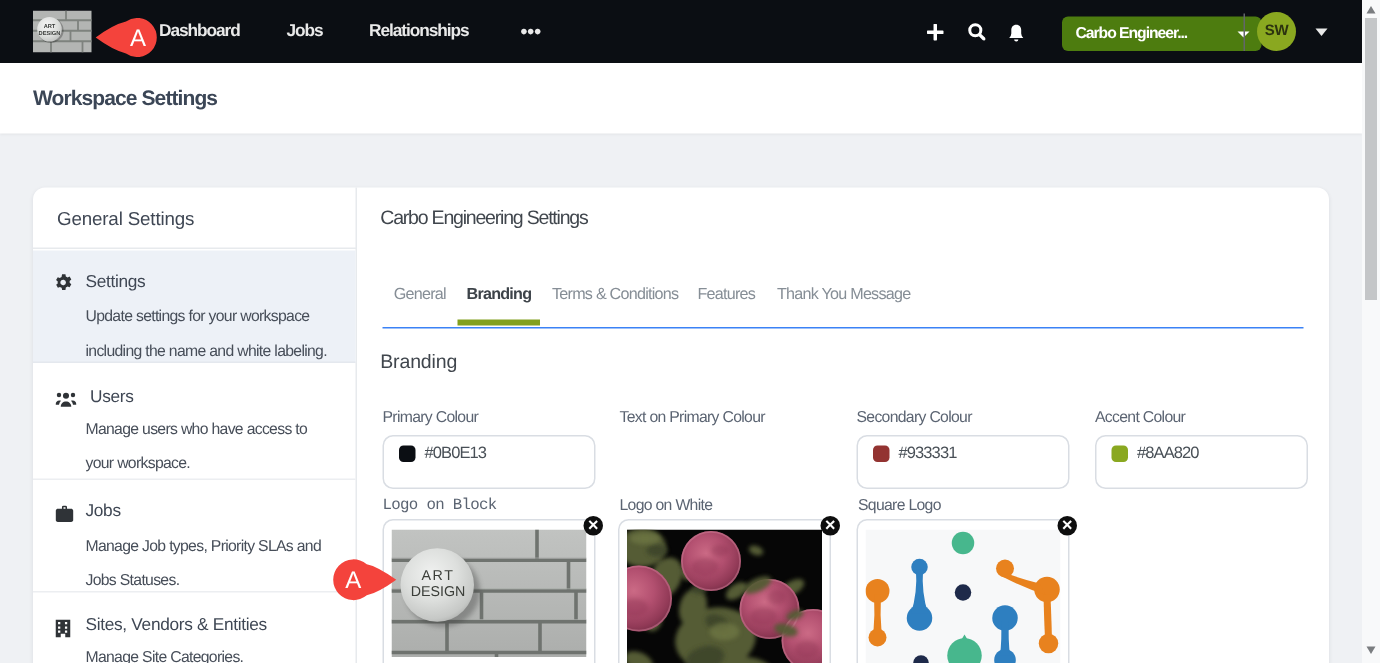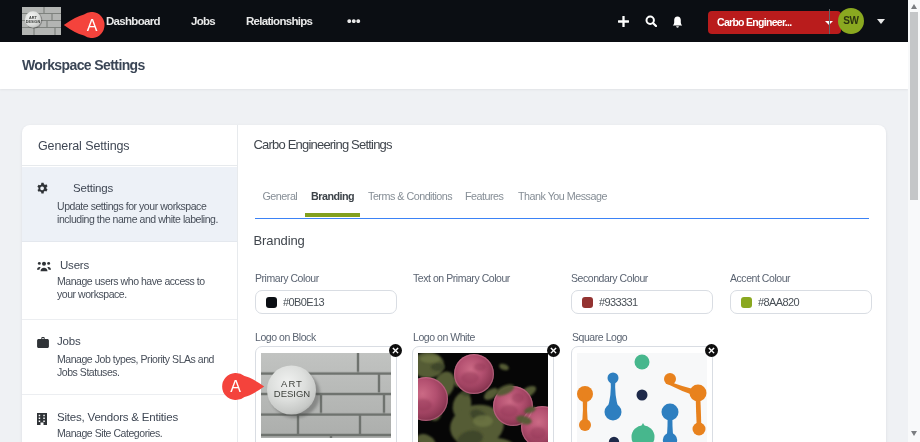--- a/index.html
+++ b/index.html
@@ -5,21 +5,21 @@
   * { margin:0; padding:0; box-sizing:border-box; }
   html,body { width:920px; height:442px; overflow:hidden; }
   body { font-family:"Liberation Sans", sans-serif; }
   .page { position:relative; width:920px; height:442px; background:#eff1f4; overflow:hidden; }
   .abs { position:absolute; }
 
   
   .navbar { left:0; top:0; width:908px; height:42px; background:#0b0e13; }
   .navlink { position:absolute; top:0; height:42px; line-height:42px; color:#e9e9e9;
              font-size:11.5px; font-weight:bold; letter-spacing:-0.7px; white-space:nowrap; }
-  .wsbtn { position:absolute; left:708px; top:11px; width:133px; height:23px; background:#b91c1c;
+  .wsbtn { position:absolute; left:708px; top:11px; width:133px; height:23px; background:#4d7c0f;
            border-radius:4px; color:#fff; font-size:10.5px; font-weight:bold; letter-spacing:-0.7px;
            line-height:23px; text-align:left; padding-left:9px; }
   .wsbtn .car { position:absolute; right:8px; top:10px; width:0; height:0;
                 border-left:4px solid transparent; border-right:4px solid transparent; border-top:4px solid #fff; }
   .navdiv { position:absolute; left:829px; top:9px; width:1px; height:25px; background:#63666a; }
   .avatar { position:absolute; left:838px; top:8px; width:26px; height:26px; border-radius:50%;
             background:#8aa820; color:#2c330f; font-size:10px; font-weight:bold; text-align:center; line-height:26px; letter-spacing:-0.3px;}
   .avcar { position:absolute; left:877px; top:19px; width:0; height:0;
            border-left:4.5px solid transparent; border-right:4.5px solid transparent; border-top:5px solid #e9e9e9; }
 
@@ -28,34 +28,34 @@
   .band h1 { position:absolute; left:22px; top:15px; font-size:14px; font-weight:bold; color:#3b4656; letter-spacing:-0.6px;}
 
   
   .card { left:22px; top:125px; width:864px; height:340px; background:#fff; border-radius:8px;
           box-shadow:0 1px 3px rgba(30,40,60,0.10); }
   .sidebar { position:absolute; left:0; top:0; width:216px; height:340px; border-right:1px solid #e7eaed; }
   .sidehead { position:absolute; left:0; top:0; width:216px; height:41px; border-bottom:1px solid #e7eaed; }
   .sidehead span { position:absolute; left:16px; top:14px; font-size:12.5px; color:#3f4754; letter-spacing:-0.1px; }
   .item { position:absolute; left:0; width:215px; }
   .item .t { position:absolute; left:35px; font-size:11.5px; color:#3f4754; letter-spacing:-0.2px; }
-  .item .d { position:absolute; left:35px; width:175px; font-size:10.5px; line-height:13px; color:#474e59; letter-spacing:-0.45px;}
+  .item .d { position:absolute; left:35px; width:175px; font-size:10.5px; line-height:23px; color:#474e59; letter-spacing:-0.45px;}
   .item .ic { position:absolute; left:15px; }
   .sep { position:absolute; left:0; width:215px; height:0; border-top:1px solid #eceef1; }
 
   
   .content { position:absolute; left:216px; top:0; width:648px; height:340px; }
   .ctitle { position:absolute; left:15.5px; top:12px; font-size:13px; color:#40464d; letter-spacing:-0.8px; }
   .tabs { position:absolute; left:17px; top:60px; width:614px; height:34px; border-bottom:1px solid #3b82f6; }
   .tab { position:absolute; top:5px; font-size:10.75px; color:#868e96; letter-spacing:-0.5px; white-space:nowrap; }
   .tab.active { color:#3d4349; font-weight:bold; }
   .underline { position:absolute; left:50px; top:28px; width:55px; height:3.5px; background:#82a01e; }
   .bhead { position:absolute; left:15.5px; top:107.5px; font-size:13px; color:#40464d; letter-spacing:-0.1px; }
   .flabel { position:absolute; font-size:10.5px; color:#5b6472; letter-spacing:-0.45px; white-space:nowrap; }
-  .finput { position:absolute; width:142px; height:24px; background:#fff; border:1px solid #d9dde3; border-radius:7px; }
+  .finput { position:absolute; width:142px; height:36px; background:#fff; border:1px solid #d9dde3; border-radius:7px; }
   .sw { position:absolute; left:10px; top:6px; width:11px; height:11px; border-radius:3px; }
   .hx { position:absolute; left:27px; top:5px; font-size:11px; color:#495057; letter-spacing:-0.6px; }
   .logocard { position:absolute; width:142px; height:112px; background:#fff; border:1px solid #d9dde3; border-radius:7px; overflow:hidden; }
   .xbtn { position:absolute; width:13px; height:13px; border-radius:50%; background:#0e0e0e; color:#fff;
           font-size:9.5px; font-weight:bold; text-align:center; line-height:13.5px; }
 
   
   .sbar { left:908px; top:0; width:12px; height:442px; background:#f8f9fa; }
   .sthumb { position:absolute; left:2px; top:12px; width:8px; height:188px; background:#c4c6c8; }
   .sarrow { position:absolute; left:2.5px; width:0; height:0; }
@@ -110,21 +110,21 @@
 
   <div class="abs card">
     <div class="sidebar">
       <div class="sidehead">
           <span>General Settings</span>
         </div>
       <div class="item" style="top:41.5px;height:75.5px;background:#edf1f7;border-bottom:1px solid #e4e8ee;">
         <svg class="ic" style="top:15px;left:14px;" width="13" height="13" viewBox="0 0 16 16">
           <path fill="#2f3337" d="M9.4 1l.3 1.8c.5.2 1 .4 1.4.8l1.7-.7 1.4 2.4-1.4 1.2c0 .3.1.5.1.8s0 .5-.1.8l1.4 1.2-1.4 2.4-1.7-.7c-.4.3-.9.6-1.4.8L9.4 14H6.6l-.3-1.8c-.5-.2-1-.4-1.4-.8l-1.7.7-1.4-2.4 1.4-1.2C3.1 8.3 3 8 3 7.8s0-.5.1-.8L1.7 5.8l1.4-2.4 1.7.7c.4-.3.9-.6 1.4-.8L6.6 1h2.8zM8 5.5A2.3 2.3 0 1 0 8 10a2.3 2.3 0 0 0 0-4.5z"></path>
         </svg>
-        <span class="t" style="top:15px;margin-left:16px;">Settings</span>
+        <span class="t" style="top:15px;">Settings</span>
         <div class="d" style="top:33px;">Update settings for your workspace<br>including the name and white labeling.</div>
       </div>
       <div class="item" style="top:117px;height:77px;">
         <svg class="ic" style="top:19px;" width="14" height="11" viewBox="0 0 18 14">
           <circle cx="9" cy="3.5" r="2.6" fill="#2f3337"></circle>
           <path d="M4.5 13c0-2.7 2-4.4 4.5-4.4s4.5 1.7 4.5 4.4z" fill="#2f3337"></path>
           <circle cx="3" cy="3" r="1.9" fill="#2f3337"></circle>
           <circle cx="15" cy="3" r="1.9" fill="#2f3337"></circle>
           <path d="M0 11.2C0 9 1.4 7.6 3.3 7.6c.5 0 1 .1 1.4.3A6 6 0 0 0 3 11.2z" fill="#2f3337"></path>
           <path d="M18 11.2c0-2.2-1.4-3.6-3.3-3.6-.5 0-1 .1-1.4.3a6 6 0 0 1 1.7 3.3z" fill="#2f3337"></path>
@@ -173,21 +173,21 @@
         </div>
       <div class="finput" style="left:333px;top:165px;">
           <span class="sw" style="background:#933331;"></span>
           <span class="hx">#933331</span>
         </div>
       <div class="finput" style="left:492px;top:165px;">
           <span class="sw" style="background:#8aa820;"></span>
           <span class="hx">#8AA820</span>
         </div>
 
-      <div class="flabel" style="left:17px;top:206px;">Logo on Block</div>
+      <div class="flabel" style="left:17px;top:206px;font-family:Liberation Mono, monospace;">Logo on Block</div>
       <div class="flabel" style="left:175px;top:206px;">Logo on White</div>
       <div class="flabel" style="left:334px;top:206px;">Square Logo</div>
 
       <div class="logocard" style="left:17px;top:221px;">
         <svg style="position:absolute;left:5px;top:6px;" width="130" height="85" viewBox="0 0 130 85">
           <defs>
             <linearGradient id="bw" x1="0" y1="0" x2="0" y2="1">
               <stop offset="0%" stop-color="#c1c3c1"></stop>
                 <stop offset="100%" stop-color="#acaeac"></stop>
             </linearGradient>

